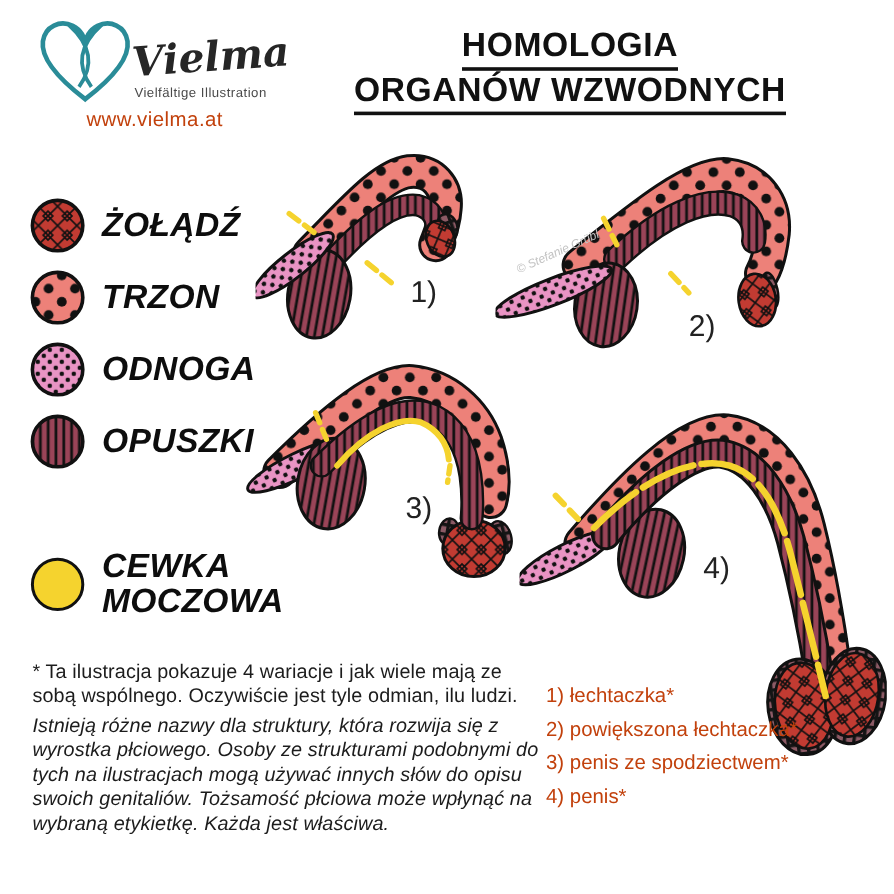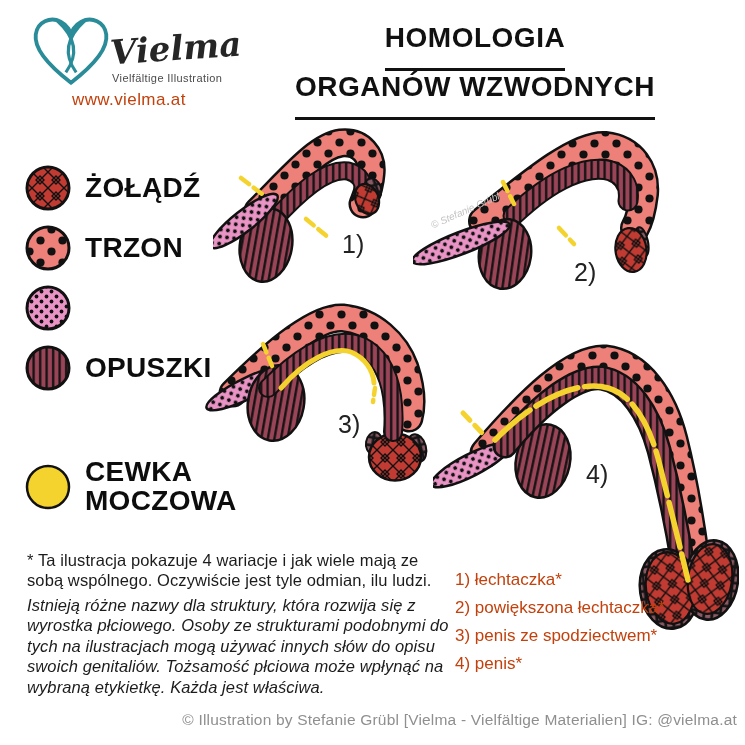--- a/index.html
+++ b/index.html
@@ -6,23 +6,23 @@
   .page{position:relative;width:745px;height:745px;background:#ffffff;overflow:hidden;
         font-family:"Liberation Sans",sans-serif;color:#1f1f1f;}
   
   .logo-svg{position:absolute;left:28px;top:10px;}
   .brand{position:absolute;left:110px;top:28px;font-family:"DejaVu Serif",serif;
          font-style:italic;font-weight:700;font-size:34px;color:#262626;transform:rotate(-4deg);}
   .tagline{position:absolute;left:112px;top:72px;font-size:11px;color:#4a4a4a;letter-spacing:.4px;}
   .website{position:absolute;left:72px;top:90px;font-size:17px;color:#c2410c;letter-spacing:.4px;}
   .title{position:absolute;left:268px;top:22px;width:414px;text-align:center;
          font-size:28px;font-weight:800;letter-spacing:.5px;line-height:1.14;color:#111;}
-  .title span{display:inline-block;border-bottom:3px solid #111;padding-bottom:14px;}
+  .title span{display:inline-block;border-bottom:3px solid #111;padding-bottom:2px;}
   
-  .legend-row{position:absolute;left:24px;display:flex;align-items:center;gap:13px;}
+  .legend-row{position:absolute;left:24px;display:flex;align-items:center;gap:13px;font-style:italic;}
   .legend-label{font-size:28px;font-weight:800;letter-spacing:.3px;color:#0d0d0d;line-height:1.02;width:180px;}
   
   svg.fig{position:absolute;}
   .fig-label{position:absolute;font-size:25px;color:#222;z-index:5;}
   .watermark{position:absolute;left:428px;top:205px;font-size:10px;font-style:italic;
              color:#c3c3c3;transform:rotate(-24deg);z-index:4;}
   
   .para{position:absolute;left:27px;font-size:16.5px;line-height:1.24;letter-spacing:.1px;color:#1c1c1c;}
   .para1{top:550px;width:428px;}
   .para2{top:595px;width:445px;font-style:italic;}
@@ -86,20 +86,21 @@
   <div class="legend-row" style="top:224px">
     <svg width="48" height="48">
       <circle cx="24" cy="24" r="21" fill="url(#pat-trzon)" stroke="#111" stroke-width="3"></circle>
     </svg>
     <div class="legend-label">TRZON</div>
   </div>
   <div class="legend-row" style="top:284px">
     <svg width="48" height="48">
       <circle cx="24" cy="24" r="21" fill="url(#pat-odnoga)" stroke="#111" stroke-width="3"></circle>
     </svg>
+    <div class="legend-label">ODNOGA</div>
   </div>
   <div class="legend-row" style="top:344px">
     <svg width="48" height="48">
       <circle cx="24" cy="24" r="21" fill="url(#pat-opuszki)" stroke="#111" stroke-width="3"></circle>
     </svg>
     <div class="legend-label">OPUSZKI</div>
   </div>
   <div class="legend-row" style="top:458px">
     <svg width="48" height="48">
       <circle cx="24" cy="24" r="21" fill="#F5D32E" stroke="#111" stroke-width="2.5"></circle>
@@ -172,15 +173,14 @@
   <div class="para para1">* Ta ilustracja pokazuje 4 wariacje i jak wiele mają ze sobą wspólnego. Oczywiście jest tyle odmian, ilu ludzi.</div>
   <div class="para para2">Istnieją różne nazwy dla struktury, która rozwija się z wyrostka płciowego. Osoby ze strukturami podobnymi do tych na ilustracjach mogą używać innych słów do opisu swoich genitaliów. Tożsamość płciowa może wpłynąć na wybraną etykietkę. Każda jest właściwa.</div>
 
   <div class="variant-list">
     <div>1) łechtaczka*</div>
     <div>2) powiększona łechtaczka*</div>
     <div>3) penis ze spodziectwem*</div>
     <div>4) penis*</div>
   </div>
 
-  <div class="credit">© Illustration by Stefanie Grübl [Vielma - Vielfältige Materialien] IG: @vielma.at</div>
 
 </div>
 
 </body></html>

